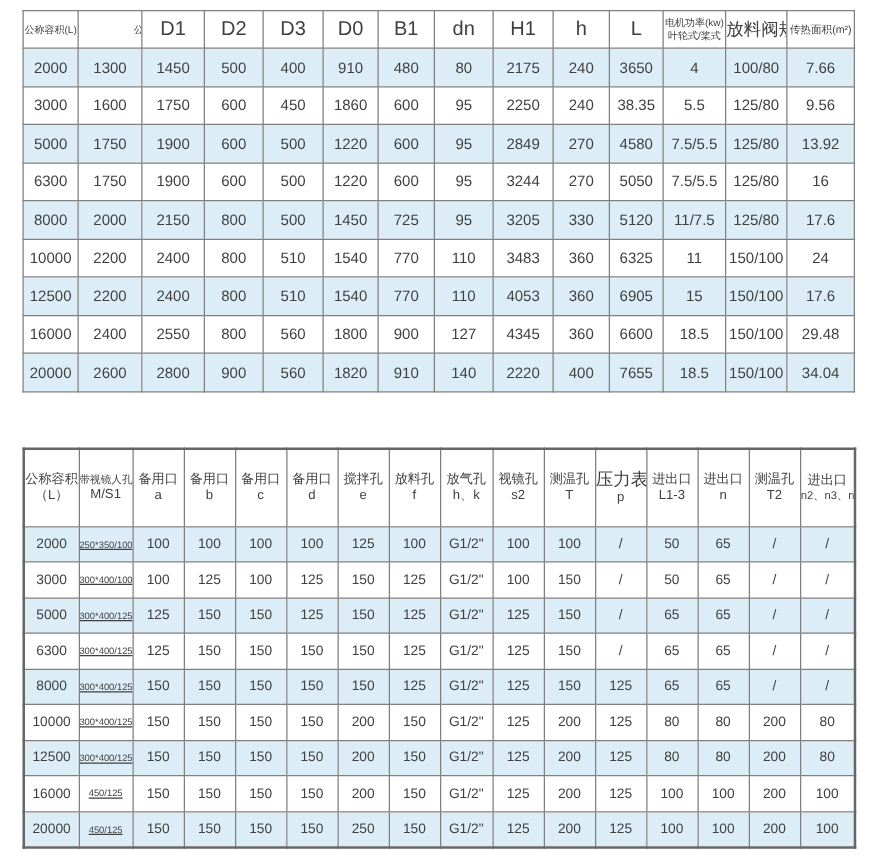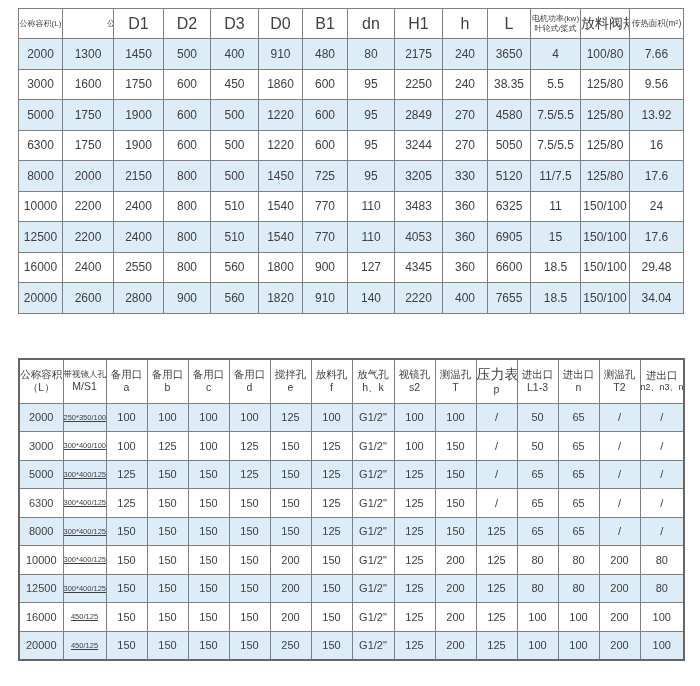--- a/index.html
+++ b/index.html
@@ -23,21 +23,21 @@
   td,th{
     border:1px solid var(--border);
     text-align:center;vertical-align:middle;
     padding:0;font-weight:normal;overflow:hidden;
     white-space:nowrap;
   }
   table.t1{border:1px solid var(--outer);}
   table.t2{border:2px solid var(--outer);}
   .t1 thead tr{height:30px;}
   .t1 tbody tr{height:30.5px;}
-  .t2 thead tr{height:44px;margin-left:14px;}
+  .t2 thead tr{height:62px;margin-left:14px;}
   .t2 tbody tr{height:28.5px;}
   tbody td{font-size:12px;}
   .t2 tbody td{font-size:11px;}
   tr.stripe td{background:var(--stripe);}
   th{font-size:16px;background:#fff;}
   .hwrap{display:flex;flex-direction:column;justify-content:center;height:100%;}
   .t2 .hwrap{justify-content:space-evenly;}
   .hline{display:block;line-height:1.25;}
   
   .t1 th:nth-child(1){font-size:8px;}

